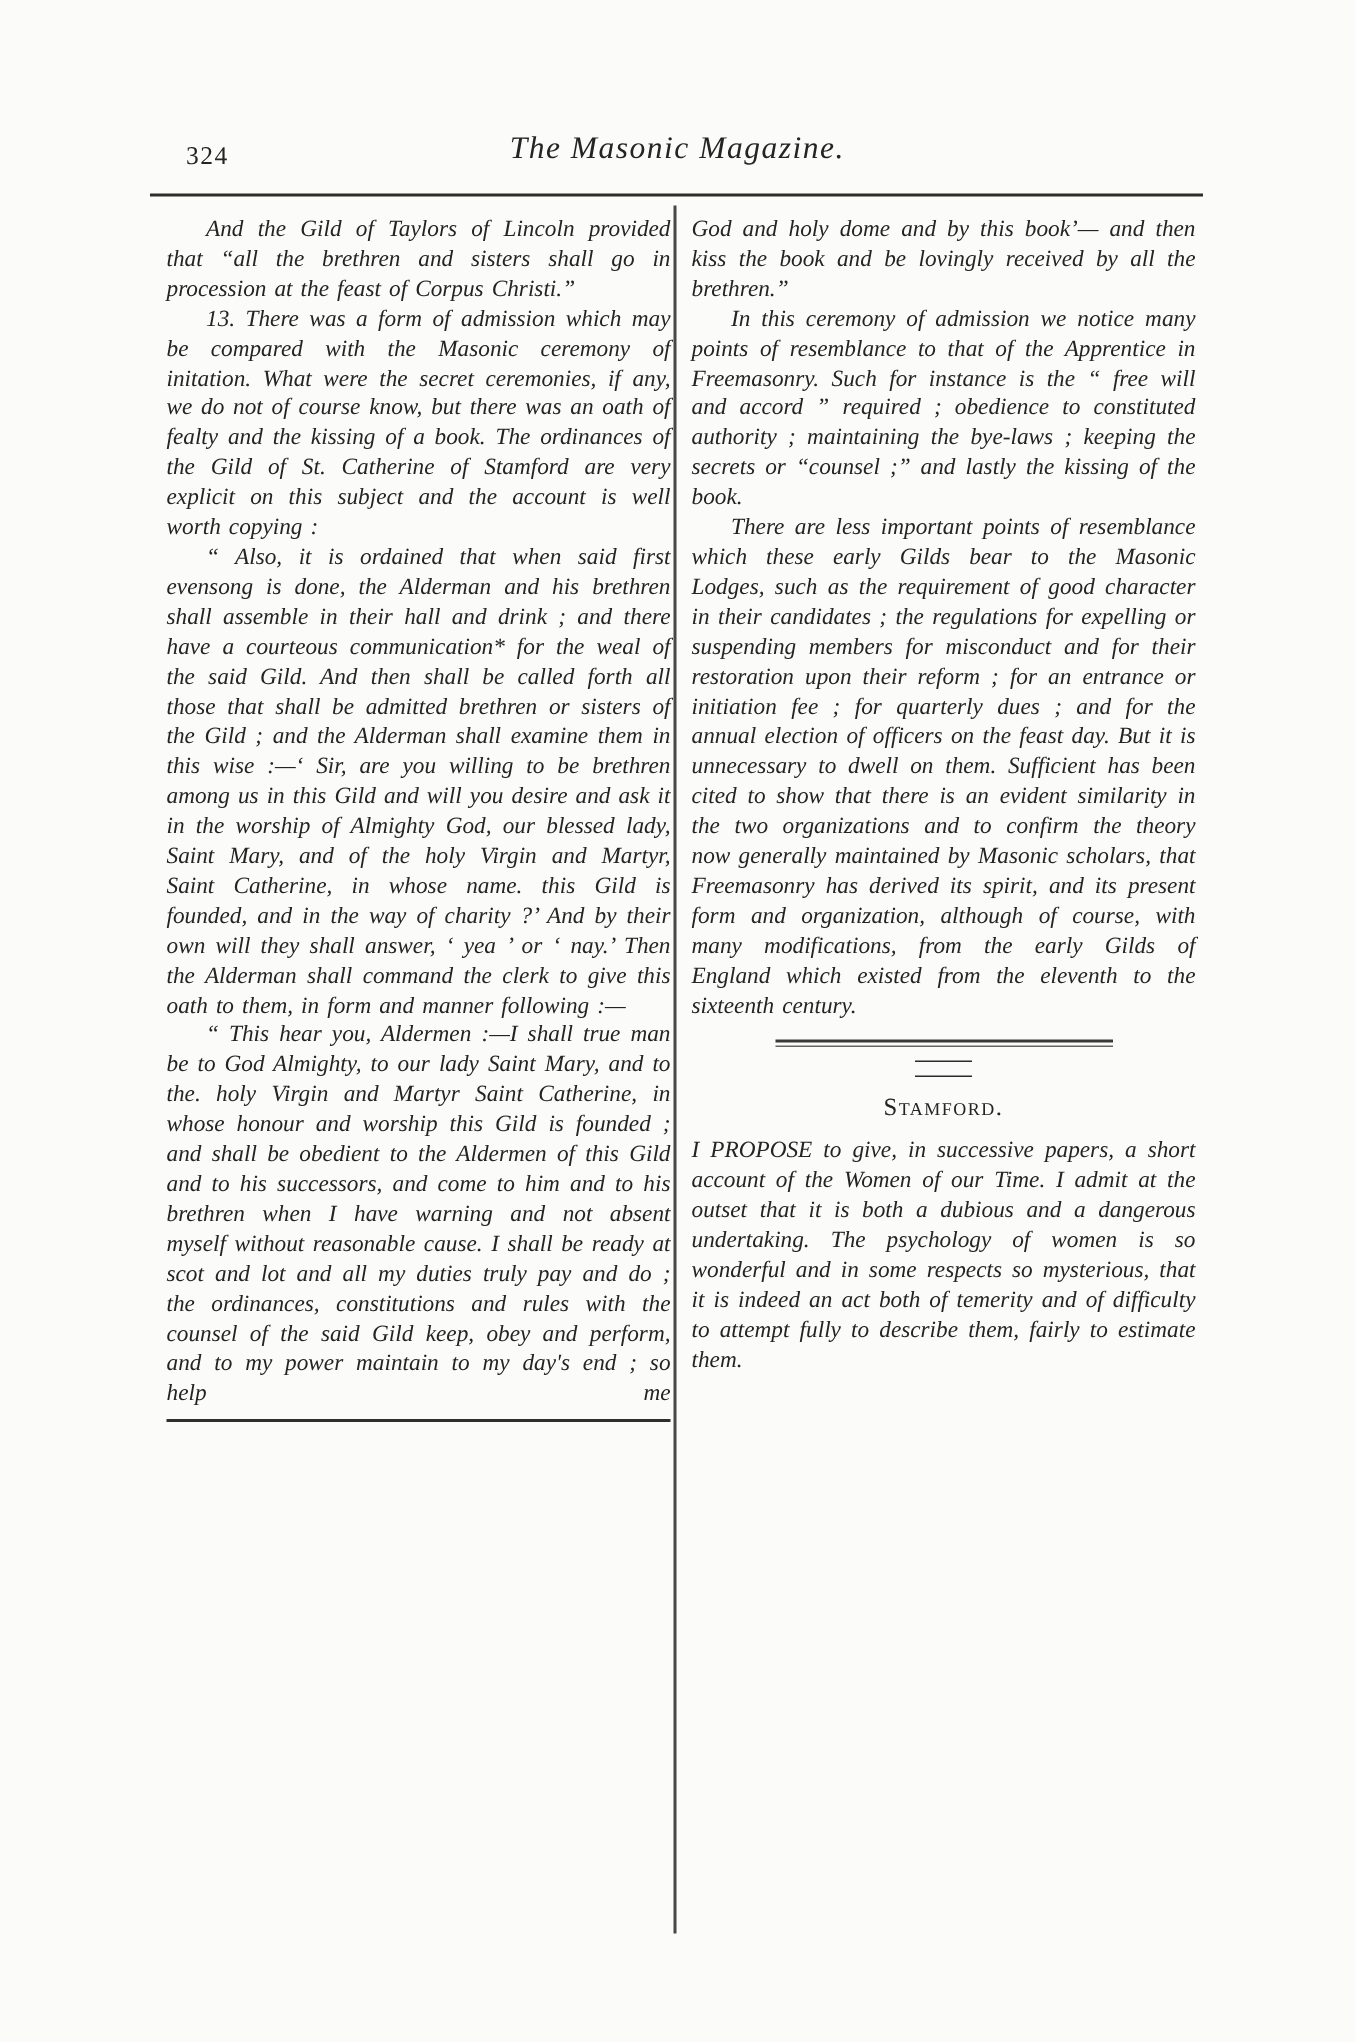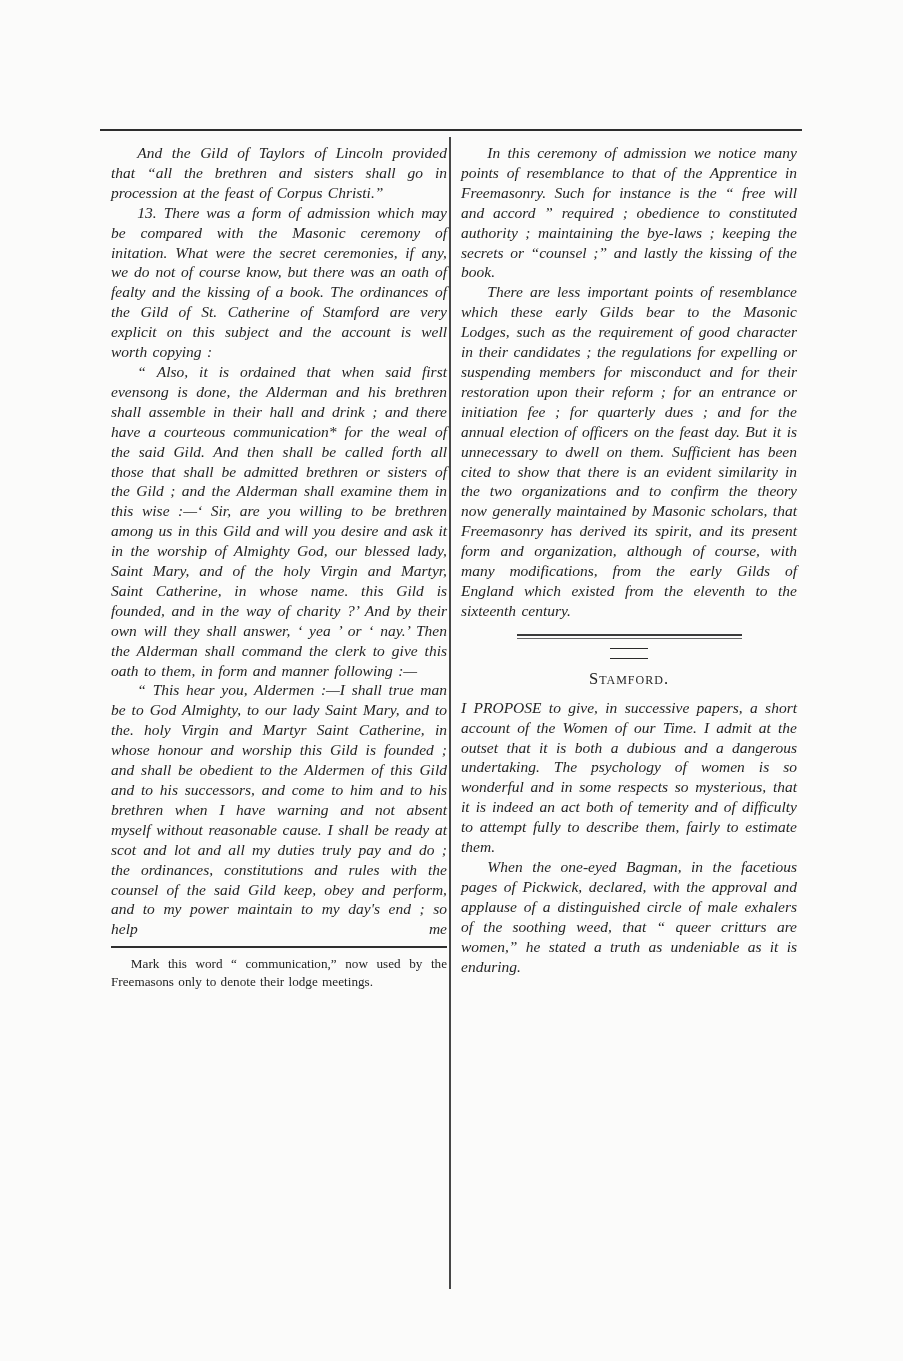--- a/index.html
+++ b/index.html
@@ -84,41 +84,44 @@
     text-align: center; font-variant: small-caps;
     font-size: 16.5px; letter-spacing: 1px;
     margin: 10px 0 9px 0;
   }
 </style>
 </head>
 <body>
 
 <div class="page">
 
+  <div class="header">
+    <span class="page-num">324</span>
+    <span class="mag-title">The Masonic Magazine.</span>
+  </div>
   <div class="header-rule"></div>
 
   <div class="col-divider"></div>
 
   <div class="col left">
     <p class="par indent">And the Gild of Taylors of Lincoln provided that “all the brethren and sisters shall go in procession at the feast of Corpus Christi.”</p>
     <p class="par indent">13. There was a form of admission which may be compared with the Masonic ceremony of initation. What were the secret ceremonies, if any, we do not of course know, but there was an oath of fealty and the kissing of a book. The ordinances of the Gild of St. Catherine of Stamford are very explicit on this subject and the account is well worth copying :</p>
     <p class="par indent">“ Also, it is ordained that when said first evensong is done, the Alderman and his brethren shall assemble in their hall and drink ; and there have a courteous communication* for the weal of the said Gild. And then shall be called forth all those that shall be admitted brethren or sisters of the Gild ; and the Alderman shall examine them in this wise :—‘ Sir, are you willing to be brethren among us in this Gild and will you desire and ask it in the worship of Almighty God, our blessed lady, Saint Mary, and of the holy Virgin and Martyr, Saint Catherine, in whose name. this Gild is founded, and in the way of charity ?’  And by their own will they shall answer, ‘ yea ’ or ‘ nay.’  Then the Alderman shall command the clerk to give this oath to them, in form and manner following :—</p>
     <p class="par indent runon">“ This hear you, Aldermen :—I shall true man be to God Almighty, to our lady Saint Mary, and to the. holy Virgin and Martyr Saint Catherine, in whose honour and worship this Gild is founded ; and shall be obedient to the Aldermen of this Gild and to his successors, and come to him and to his brethren when I have warning and not absent myself without reasonable cause.  I shall be ready at scot and lot and all my duties truly pay and do ; the ordinances, constitutions and rules with the counsel of the said Gild keep, obey and perform, and to my power maintain to my day's end ; so help me</p>
 
     <div class="footnote-rule"></div>
-    <p class="footnote">Mark this word “ communication,” now used by the Freemasons only to denote their lodge meetings.</p>
   </div>
 
   <div class="col right">
+    <p class="par">God and holy dome and by this book’— and then kiss the book and be lovingly received by all the brethren.”</p>
     <p class="par indent">In this ceremony of admission we notice many points of resemblance to that of the Apprentice in Freemasonry.  Such for instance is the “ free will and accord ” required ; obedience to constituted authority ; maintaining the bye-laws ; keeping the secrets or “counsel ;” and lastly the kissing of the book.</p>
     <p class="par indent">There are less important points of resemblance which these early Gilds bear to the Masonic Lodges, such as the requirement of good character in their candidates ; the regulations for expelling or suspending members for misconduct and for their restoration upon their reform ; for an entrance or initiation fee ; for quarterly dues ; and for the annual election of officers on the feast day.  But it is unnecessary to dwell on them.  Sufficient has been cited to show that there is an evident similarity in the two organizations and to confirm the theory now generally maintained by Masonic scholars, that Freemasonry has derived its spirit, and its present form and organization, although of course, with many modifications, from the early Gilds of England which existed from the eleventh to the sixteenth century.</p>
 
     <div class="section-divider"></div>
 
     <div class="short-rule"></div>
     <div class="short-rule"></div>
     <div class="preface-heading">Stamford.</div>
 
     <p class="par">I PROPOSE to give, in successive papers, a short account of the Women of our Time.  I admit at the outset that it is both a dubious and a dangerous undertaking.  The psychology of women is so wonderful and in some respects so mysterious, that it is indeed an act both of temerity and of difficulty to attempt fully to describe them, fairly to estimate them.</p>
-    <p class="par indent">When the one-eyed Bagman, in the facetious pages of Pickwick, declared, with the approval and applause of a distinguished circle of male exhalers of the soothing weed, that “ queer critturs are women,” he stated a truth as undeniable as it is enduring.</p>
   </div>
 
 </div>
 
 </body></html>

